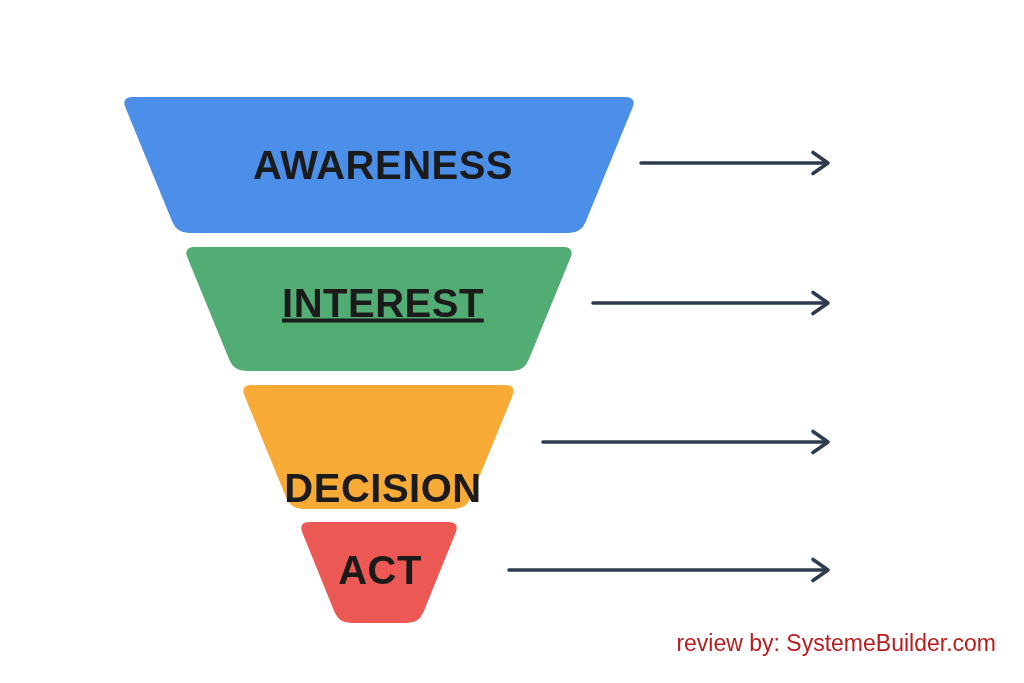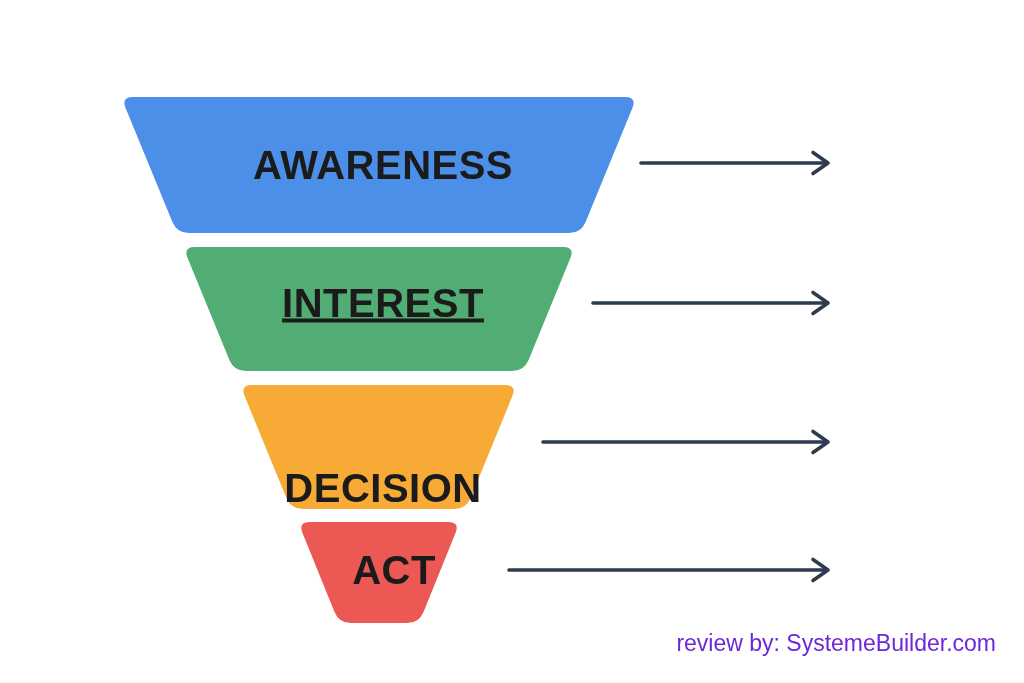--- a/index.html
+++ b/index.html
@@ -27,28 +27,28 @@
     transform: translate(-50%, -50%);
     font-weight: 700;
     font-size: 40px;
     letter-spacing: 0.5px;
     color: #1b1b1b;
     white-space: nowrap;
   }
   .label-awareness { left: 383px; top: 165px; }
   .label-interest  { left: 383px; top: 303px; text-decoration: underline; }
   .label-decision  { left: 383px; top: 442px; margin-top: 46px; }
-  .label-act       { left: 380px; top: 570px; margin-left: 14px; }
+  .label-act       { left: 380px; top: 570px; }
   .footer-credit {
     position: absolute;
     right: 28px;
     top: 630px;
     font-size: 23px;
     font-weight: 400;
-    color: #6d28d9;
+    color: #b91c1c;
     white-space: nowrap;
   }
 </style>
 </head>
 <body>
 
 <div class="canvas">
 
   <svg class="funnel-svg" viewBox="0 0 1024 683">
 

